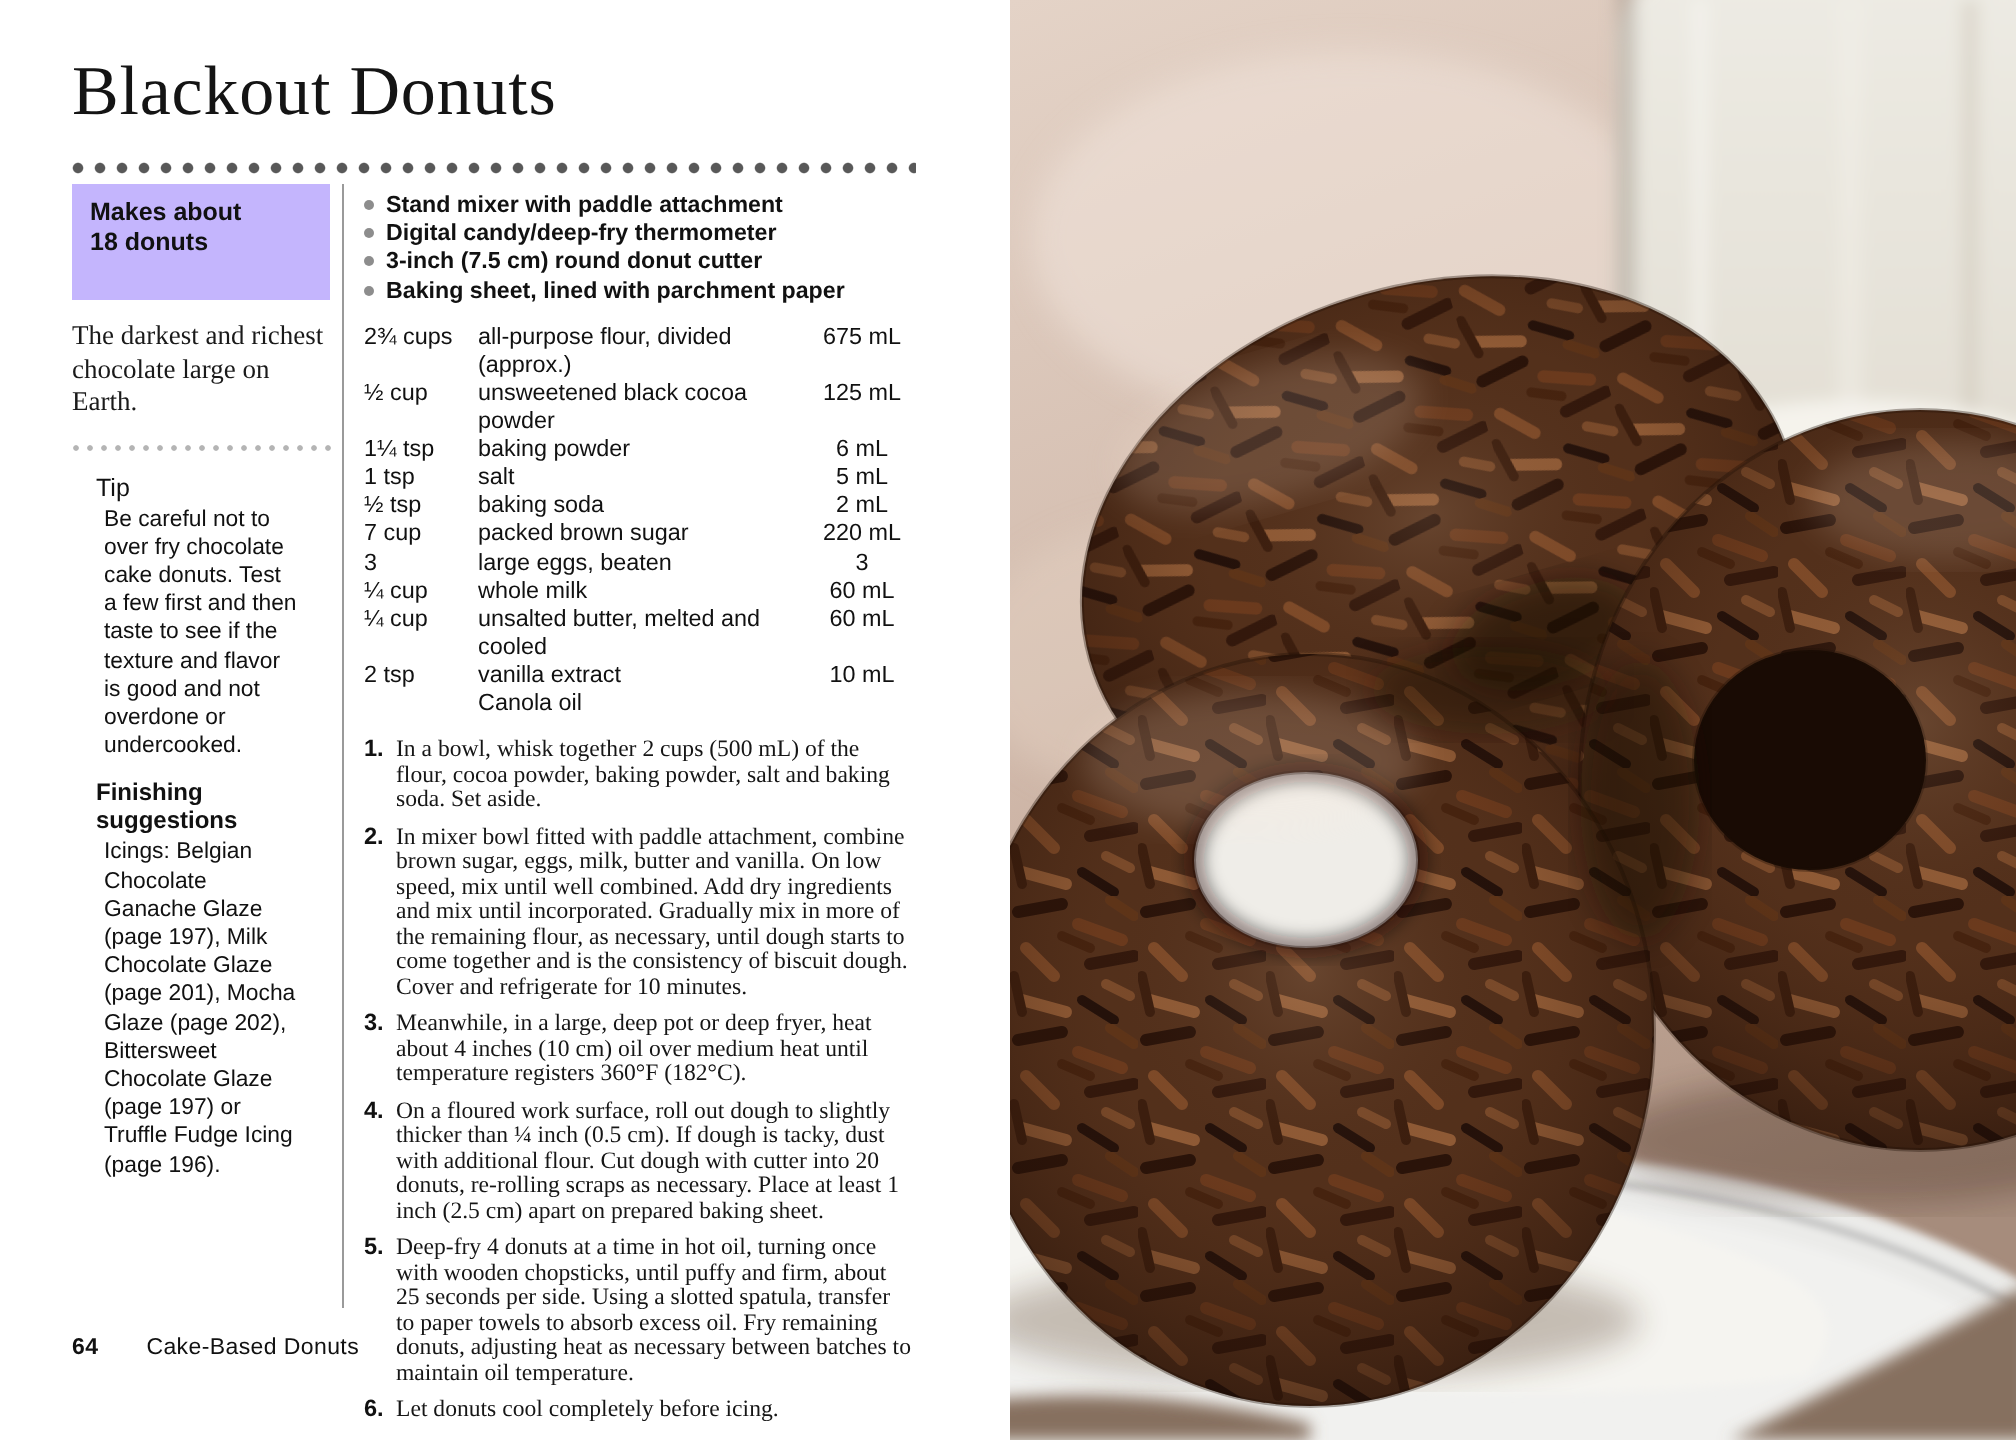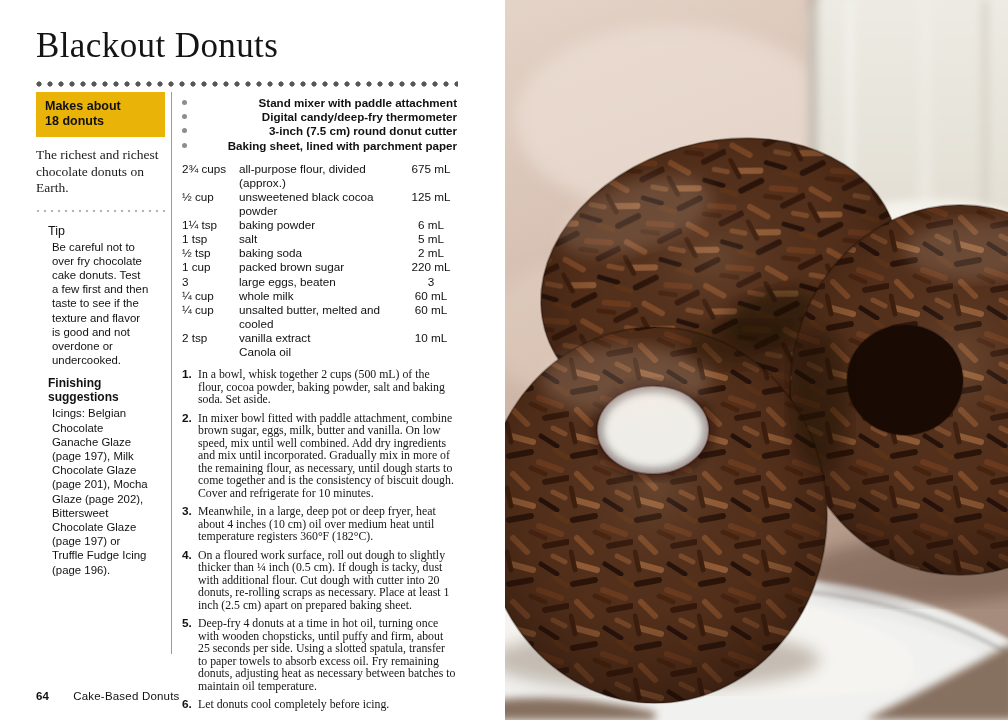--- a/index.html
+++ b/index.html
@@ -30,23 +30,23 @@
   }
   .dotted-main {
     height:6px; width:422px; margin-top:15px;
     background-image:radial-gradient(circle at 3px 3px, #585858 2.3px, transparent 2.9px);
     background-size:11px 6px; background-repeat:repeat-x;
   }
   .columns { display:flex; margin-top:5px; height:562px; }
 
   .sidebar { flex:none; width:129px; }
   .yield-box {
-    background:#eab308;
+    background:#c4b5fd;
     font-weight:bold; font-size:12.5px; line-height:15px;
-    padding:7px 9px 8px;
+    padding:7px 9px 21px;
   }
   .desc {
     font-family:"Liberation Serif", serif;
     font-size:13.5px; line-height:16.5px;
     margin:10px 0 0;
     color:#1a1a1a;
   }
   .dotted-small {
     height:4px; width:131px; margin-top:12px;
     background-image:radial-gradient(circle at 2px 2px, #b4b4b4 1.2px, transparent 1.6px);
@@ -59,21 +59,20 @@
   .main {
     flex:1;
     border-left:1px solid #9a9a9a;
     margin-left:6px; padding-left:10px;
   }
   .equipment { list-style:none; margin:4px 0 0; padding:0; }
   .equipment li {
     display:flex; gap:6px; align-items:flex-start;
     font-weight:bold; font-size:11.6px; line-height:13.2px;
     margin-bottom:1px;
-    justify-content:space-between;
   }
   .equipment .bullet {
     flex:none; width:5px; height:5px; border-radius:50%;
     background:#8d8d8d; margin-top:4px;
   }
   .ingredients { width:100%; border-collapse:collapse; margin-top:10px; }
   .ingredients td {
     font-size:11.7px; line-height:14.1px;
     padding:0; vertical-align:top;
   }
@@ -85,21 +84,21 @@
   .steps .num {
     flex:none; width:16px;
     font-weight:bold; font-size:11.8px; line-height:12.5px;
   }
   .steps .txt {
     font-family:Liberation Serif, serif;
     font-size:11.8px; line-height:12.5px;
     color:#161616;
   }
   .footer {
-    position:absolute; left:36px; bottom:18px;
+    position:absolute; left:36px; bottom:40px;
     font-size:11.5px; letter-spacing:0.2px;
   }
   .footer .pg { font-weight:bold; margin-right:24px; }
 
   
   .right { position:relative; flex:none; width:503px; height:720px; overflow:hidden; }
   .right svg { display:block; }
 </style>
 </head>
 <body>
@@ -112,21 +111,21 @@
 
     <div class="dotted-main"></div>
 
     <div class="columns">
 
       <aside class="sidebar">
         <div class="yield-box">
           <div>Makes about</div>
           <div>18 donuts</div>
         </div>
-        <p class="desc">The richest and richest chocolate donuts on Earth.</p>
+        <p class="desc">The darkest and richest chocolate large on Earth.</p>
         <div class="dotted-small"></div>
         <h3 class="side-h">Tip</h3>
         <p class="side-p">Be careful not to over fry chocolate cake donuts. Test a few first and then taste to see if the texture and flavor is good and not overdone or undercooked.</p>
         <h3 class="side-h semi">Finishing suggestions</h3>
         <p class="side-p">Icings: Belgian Chocolate Ganache Glaze (page 197), Milk Chocolate Glaze (page 201), Mocha Glaze (page 202), Bittersweet Chocolate Glaze (page 197) or Truffle Fudge Icing (page 196).</p>
       </aside>
 
       <main class="main">
 
         <ul class="equipment">
@@ -180,21 +179,21 @@
                 <td class="metric">5 mL</td>
               </tr>
 
               <tr>
                 <td class="amt">½ tsp</td>
                 <td class="nm">baking soda</td>
                 <td class="metric">2 mL</td>
               </tr>
 
               <tr>
-                <td class="amt">1 cup</td>
+                <td class="amt">7 cup</td>
                 <td class="nm">packed brown sugar</td>
                 <td class="metric">220 mL</td>
               </tr>
 
               <tr>
                 <td class="amt">3</td>
                 <td class="nm">large eggs, beaten</td>
                 <td class="metric">3</td>
               </tr>
 

